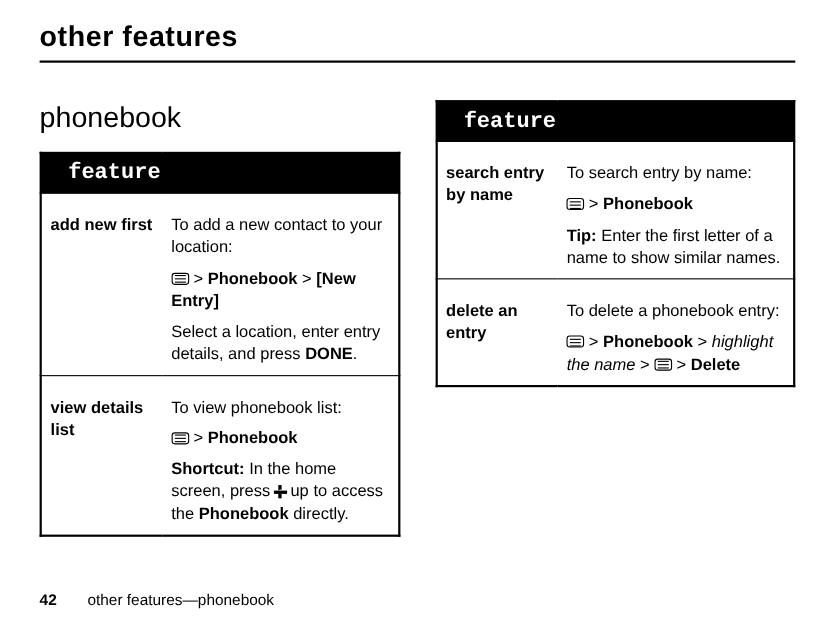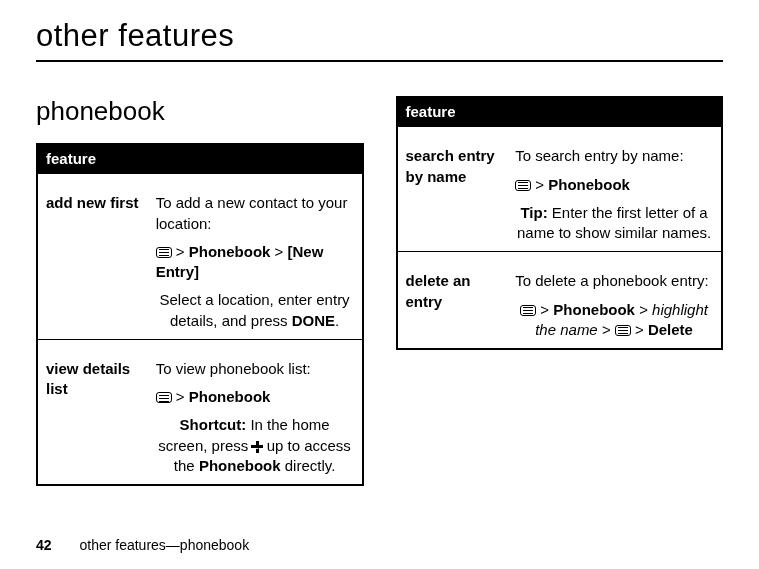--- a/index.html
+++ b/index.html
@@ -6,22 +6,22 @@
     body {
       font-family: Arial, Helvetica, sans-serif;
       background: #fff;
       color: #000;
       width: 759px;
       height: 569px;
       position: relative;
       padding: 18px 36px 0 36px;
     }
     .page-title {
-      font-size: 31px;
-      font-weight: 400;
+      font-size: 26px;
+      font-weight: 700;
       letter-spacing: 0.5px;
       border-bottom: 2px solid #000;
       padding-bottom: 6px;
       margin-bottom: 34px;
     }
     .columns {
       display: flex;
       gap: 32px;
     }
     .col {
@@ -36,39 +36,39 @@
       width: 100%;
       border-collapse: collapse;
       border: 2px solid #000;
       font-size: 15px;
       line-height: 1.35;
     }
     table.feature-table th {
       background: #000;
       color: #fff;
       text-align: left;
-      padding: 4px 8px;
+      padding: 4px 24px;
       font-weight: bold;
-      font-size: 15px;
+      font-size: 20px;
+      font-family: Liberation Mono, monospace;
     }
     table.feature-table td {
       padding: 19px 8px 8px 8px;
       vertical-align: top;
       border-top: 1px solid #000;
     }
     table.feature-table td.label {
       width: 34%;
       font-weight: bold;
     }
     table.feature-table td.desc p {
       margin-bottom: 8px;
     }
     table.feature-table td.desc p:last-child {
       margin-bottom: 0;
-      text-align: center;
     }
     .cond { font-family: "Arial Narrow", Arial, sans-serif; font-stretch: condensed; font-weight: bold; }
     .italic { font-style: italic; }
     .menu-icon {
       display: inline-block;
       width: 16px;
       height: 11px;
       border: 1.2px solid #000;
       border-radius: 3px;
       position: relative;

